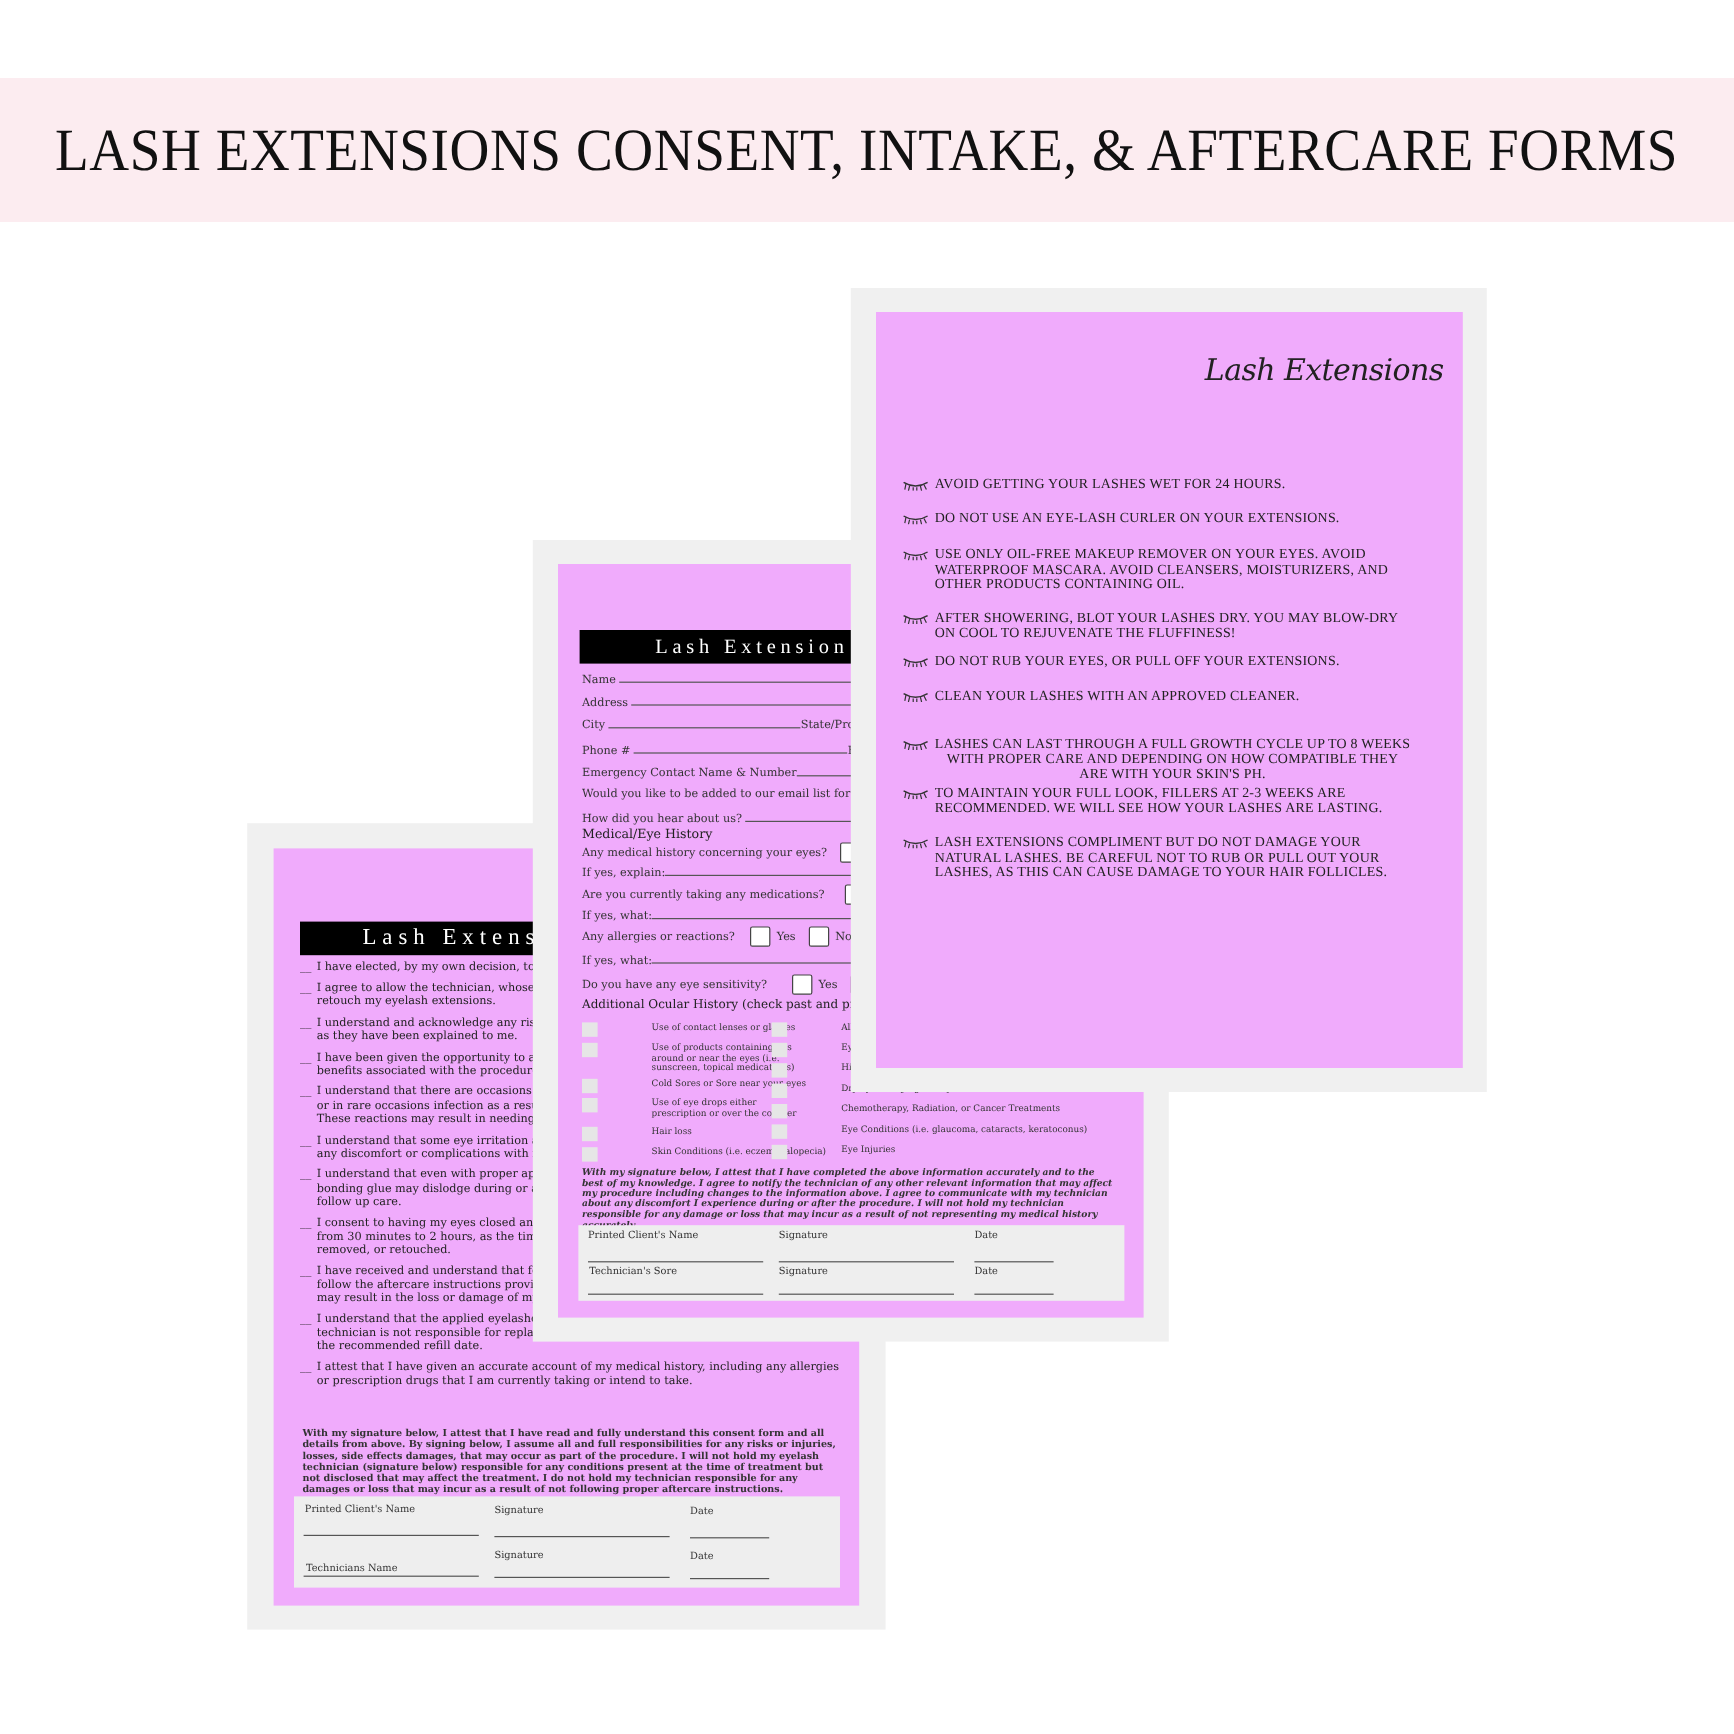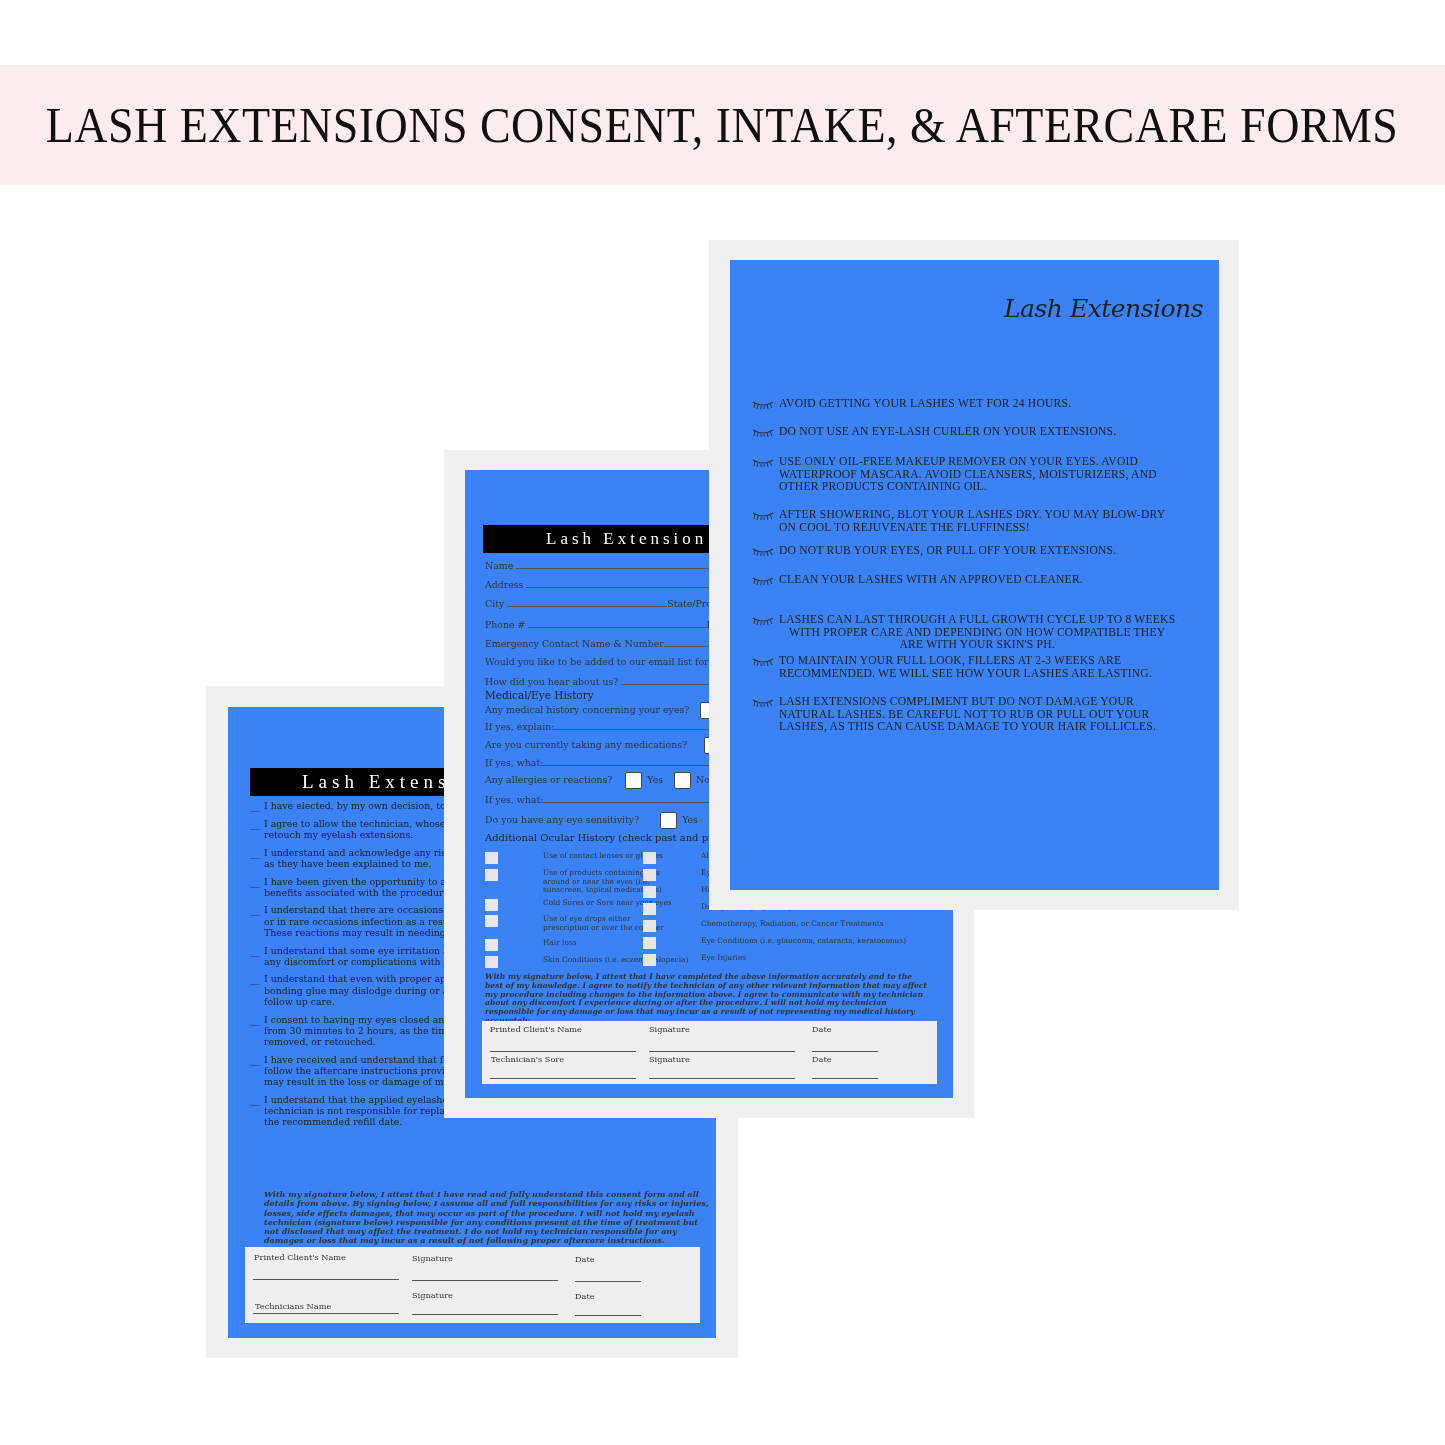--- a/index.html
+++ b/index.html
@@ -4,33 +4,33 @@
 <style>
   html, body { margin:0; padding:0; }
   body { width:1445px; height:1445px; background:#ffffff; position:relative; overflow:hidden;
          font-family:"DejaVu Serif", serif; color:#222; }
   .banner { position:absolute; left:0; top:65px; width:1445px; height:120px; background:#fcecf0;
             display:flex; align-items:center; justify-content:center; }
   .banner h1 { margin:0; font-family:"Liberation Serif", serif; font-weight:normal; font-size:50px;
                letter-spacing:0.5px; color:#111; transform:scaleX(0.92); white-space:nowrap; }
 
   .frame { position:absolute; background:#f0f0f0; }
-  .sheet { position:absolute; background:#3b82f6; overflow:hidden; }
+  .sheet { position:absolute; background:#f0abfc; overflow:hidden; }
 
   .blackbar { position:absolute; background:#000; color:#fff; display:flex; align-items:center;
               font-family:"Liberation Serif", serif; white-space:nowrap; overflow:hidden; }
 
   
   #consent-frame { left:206px; top:686px; width:532px; height:672px; }
   #consent-sheet { left:228px; top:707px; width:488px; height:631px; }
   .c-list { position:absolute; left:22px; top:93px; width:460px; font-size:9.4px; line-height:11.2px; }
   .c-item { display:flex; margin-bottom:6.5px; }
   .c-blank { width:14px; flex:0 0 14px; }
   .c-text { flex:1; }
-  .c-attest { position:absolute; left:36px; top:483px; width:450px; font-style:italic; font-size:8px;
+  .c-attest { position:absolute; left:24px; top:483px; width:450px; font-size:8px;
               line-height:9.3px; font-weight:bold; color:#333; }
   .sig-box { position:absolute; background:#eeeeee; }
   .sig-cell { position:absolute; font-size:8.2px; color:#333;text-align:center; }
   .sig-line { position:absolute; height:1px; background:#555; }
 
   
   #intake-frame { left:444px; top:450px; width:530px; height:668px; }
   #intake-sheet { left:465px; top:470px; width:488px; height:628px; }
   .i-field { position:absolute; left:20px; font-size:9.4px; white-space:nowrap; color:#333; }
   .i-line { display:inline-block; border-bottom:1px solid #555; height:8px; vertical-align:baseline; }
@@ -113,20 +113,25 @@
         <span class="c-text" style="white-space: pre-line;">I have received and understand that for optima
 follow the aftercare instructions provided to m
 may result in the loss or damage of my eyelash</span>
       </div>
       <div class="c-item">
         <span class="c-blank">__</span>
         <span class="c-text" style="white-space: pre-line;">I understand that the applied eyelashes last for
 technician is not responsible for replacing any lashes that may fall out prematurely, before
 the recommended refill date.</span>
       </div>
+      <div class="c-item">
+        <span class="c-blank">__</span>
+        <span class="c-text" style="white-space: pre-line;">I attest that I have given an accurate account of my medical history, including any allergies
+or prescription drugs that I am currently taking or intend to take.</span>
+      </div>
     </div>
   <div class="c-attest">With my signature below, I attest that I have read and fully understand this consent form and all details from above. By signing below, I assume all and full responsibilities for any risks or injuries, losses, side effects damages, that may occur as part of the procedure. I will not hold my eyelash technician (signature below) responsible for any conditions present at the time of treatment but not disclosed that may affect the treatment. I do not hold my technician responsible for any damages or loss that may incur as a result of not following proper aftercare instructions.</div>
 
   <div class="sig-box" style="left:17px; top:540px; width:455px; height:76px;">
     <span class="sig-cell" style="left:9px; top:5px;">Printed Client's Name</span>
     <span class="sig-cell" style="left:167px; top:6px;">Signature</span>
     <span class="sig-cell" style="left:330px; top:7px;">Date</span>
     <div class="sig-line" style="left:8px; top:32px; width:146px;"></div>
     <div class="sig-line" style="left:167px; top:33px; width:146px;"></div>
     <div class="sig-line" style="left:330px; top:34px; width:66px;"></div>

